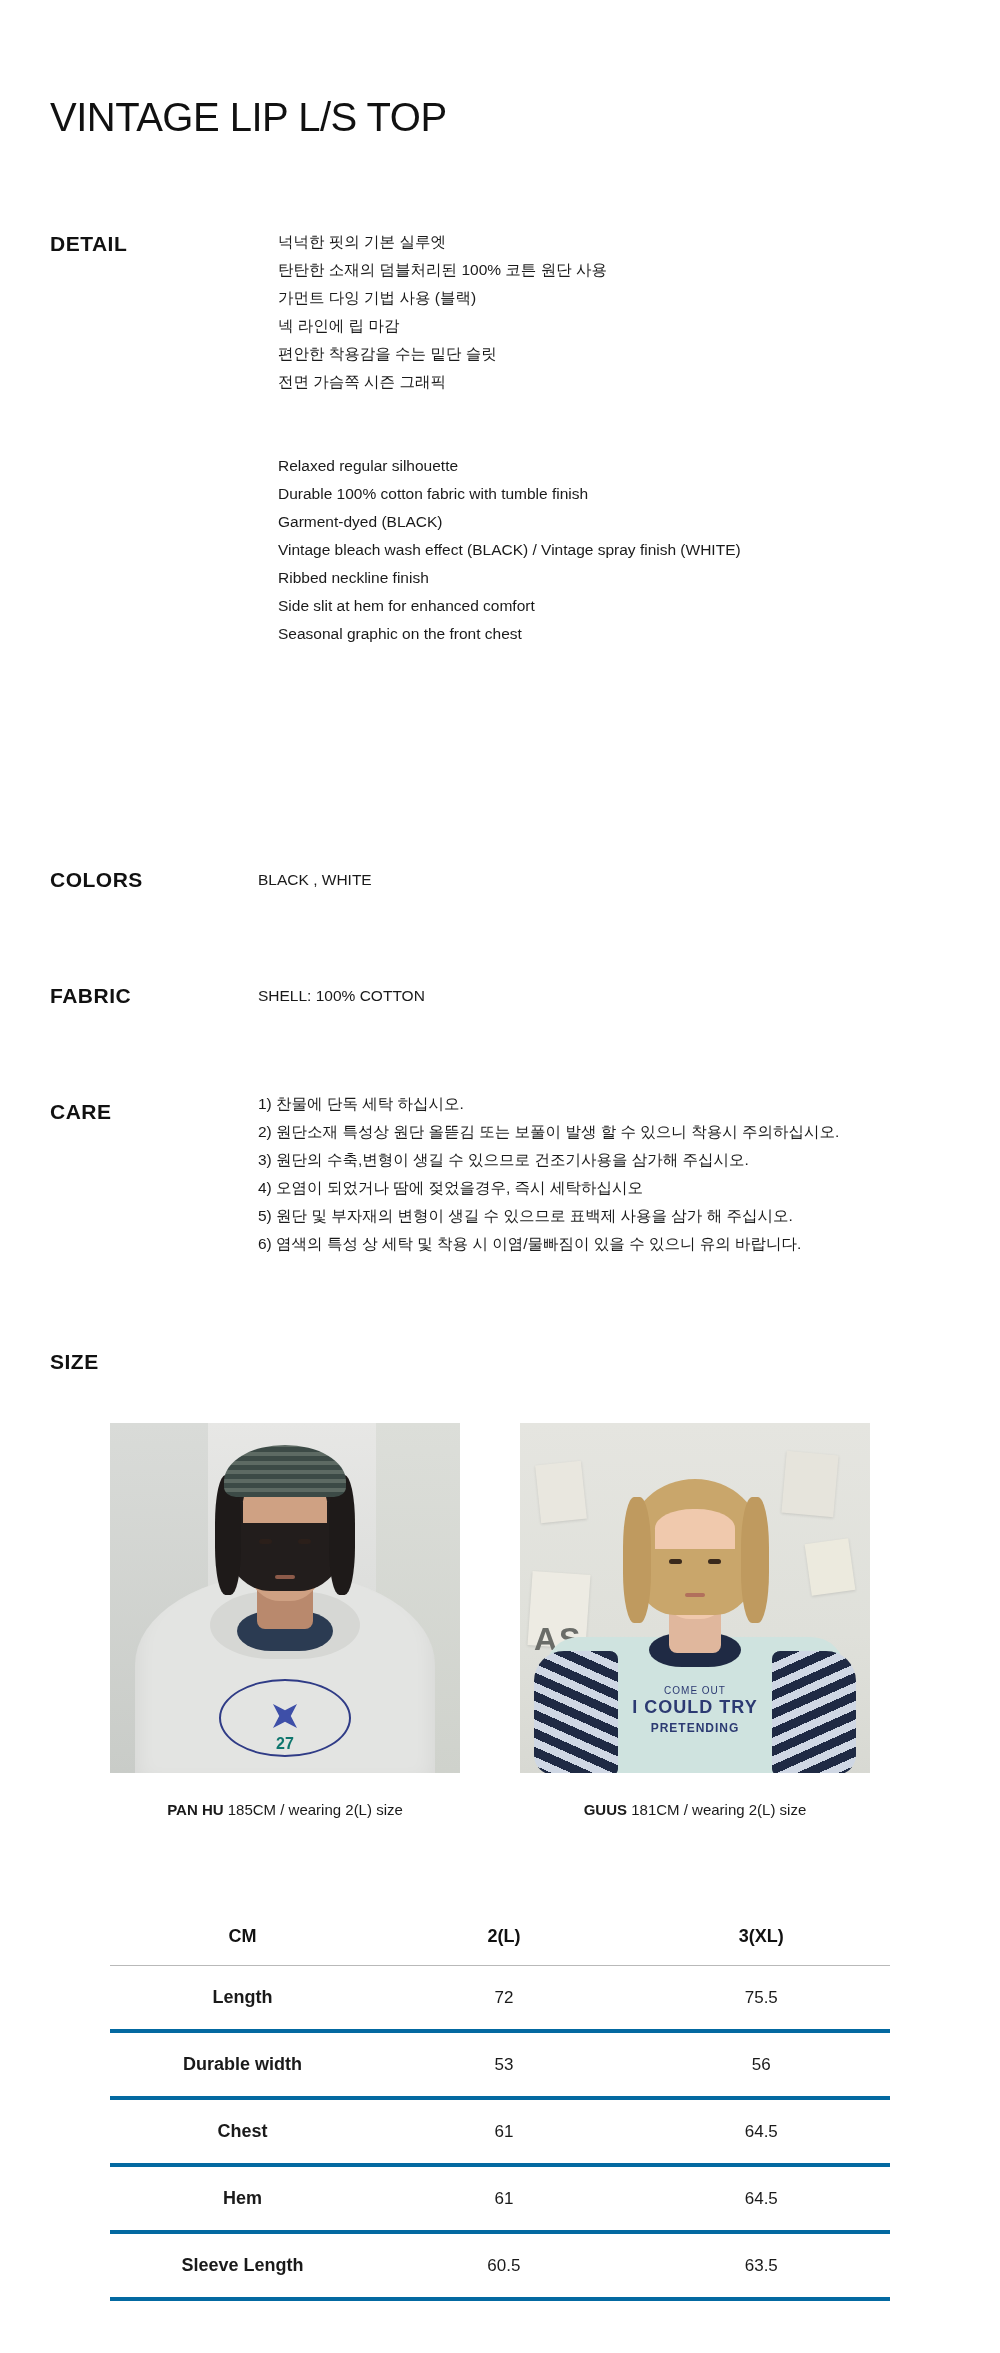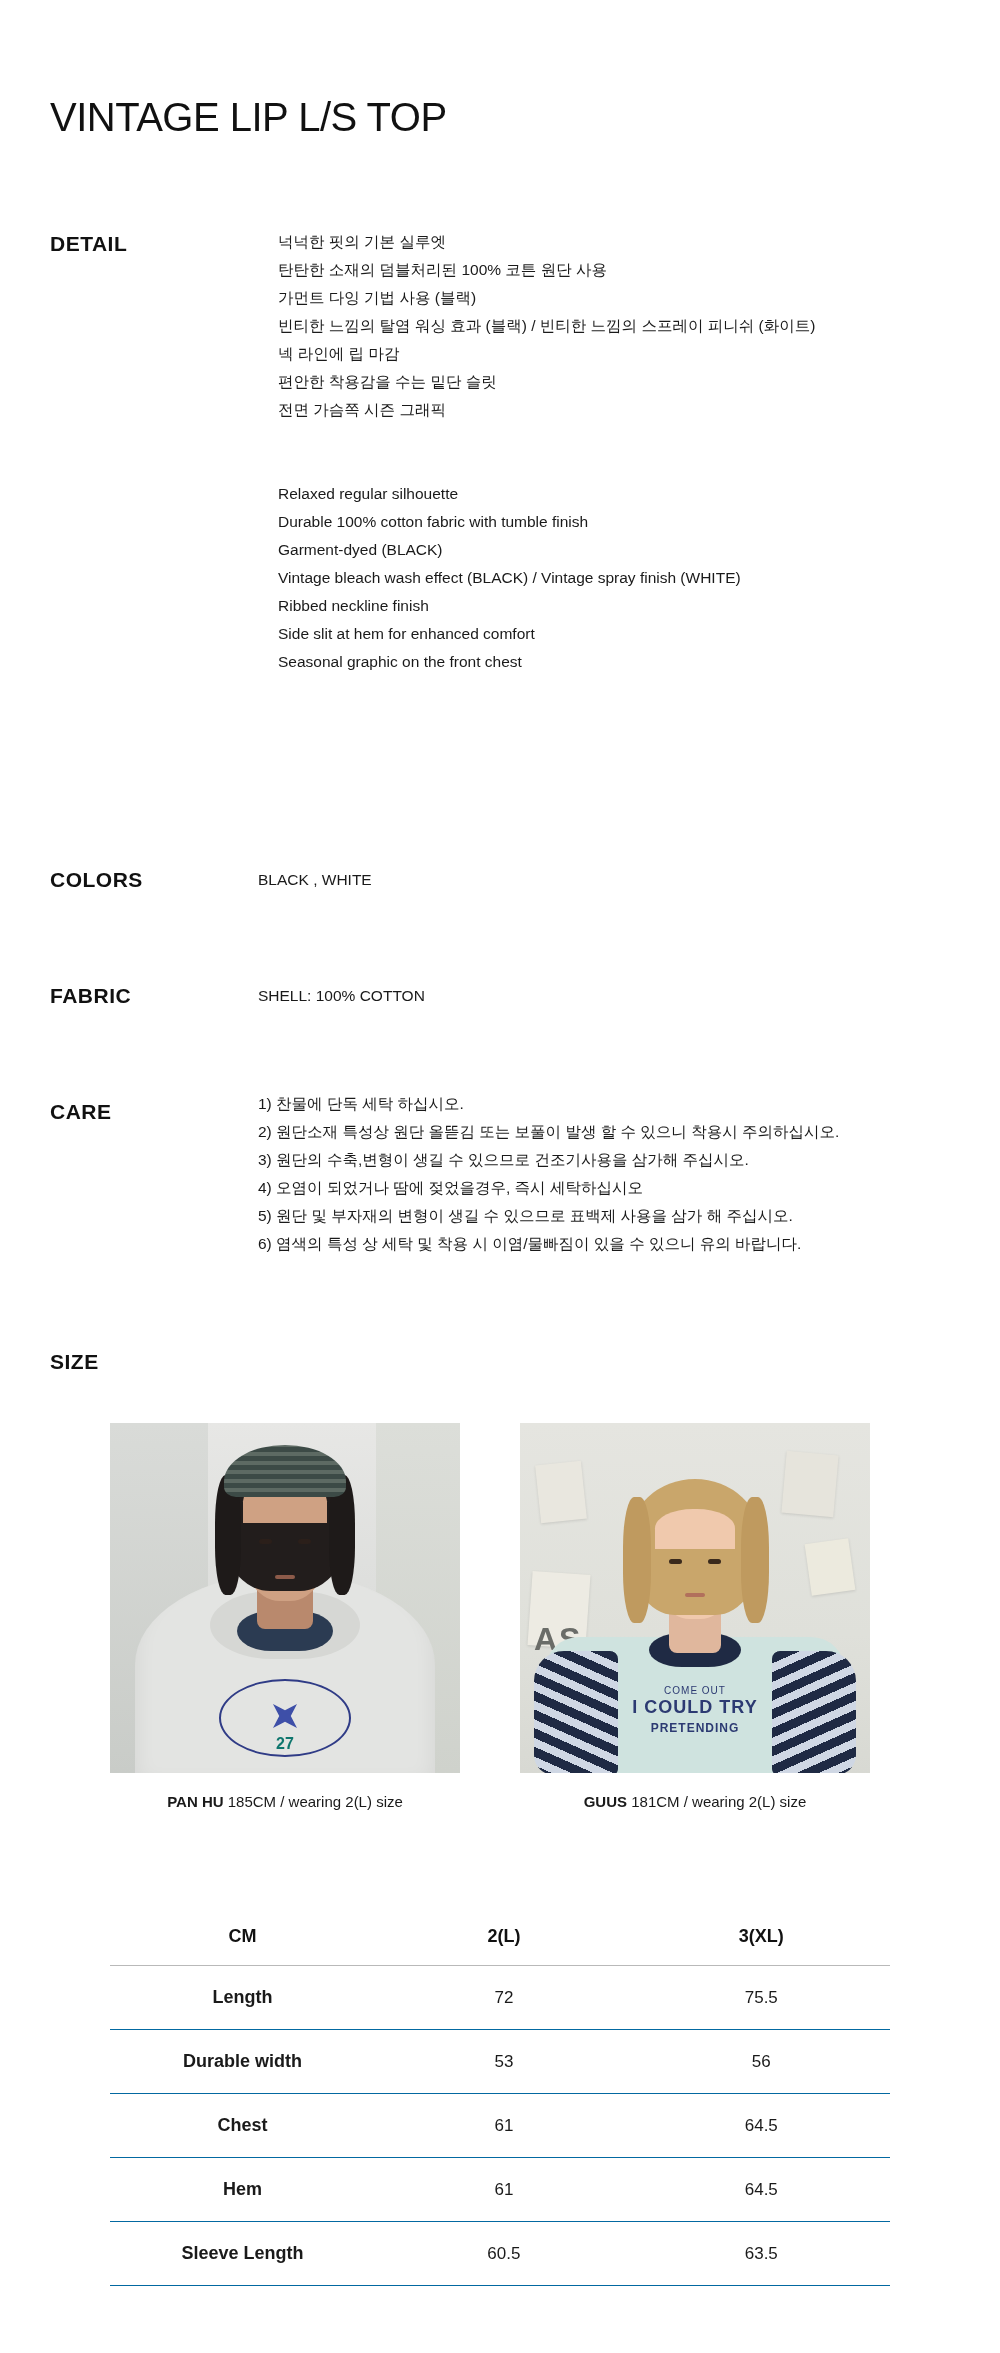--- a/index.html
+++ b/index.html
@@ -81,21 +81,21 @@
     width: 350px;
   }
   .model-photo {
     width: 350px;
     height: 350px;
     overflow: hidden;
     position: relative;
     background: #cfd3d6;
   }
   .model-caption {
-    margin-top: 20px;
+    margin-top: 28px;
     text-align: center;
     font-size: 15px;
     color: #1a1a1a;
   }
   .model-caption b { font-weight: bold; }
 
   
   .p1-bg {
     position: absolute; inset: 0;
     background:
@@ -300,21 +300,21 @@
     font-weight: bold;
     font-size: 18px;
     padding: 16px 0 18px;
     text-align: center;
     color: #111111;
   }
   table.size-table thead tr {
     border-bottom: 1px solid #b9b9b9;
   }
   table.size-table tbody tr {
-    border-bottom: 1px solid #0369a1;
+    border-bottom: 4px solid #0369a1;
   }
   table.size-table td {
     padding: 21px 0;
     text-align: center;
     color: #1a1a1a;
   }
   table.size-table td.rowhead {
     font-weight: bold;
     font-size: 18px;
   }
@@ -330,21 +330,20 @@
 
 <div class="page">
 
   <div class="title">VINTAGE LIP L/S TOP</div>
 
   <div class="section-label" id="detail-label">DETAIL</div>
   <div class="section-body" id="detail-body">
     <div class="line">넉넉한 핏의 기본 실루엣</div>
     <div class="line">탄탄한 소재의 덤블처리된 100% 코튼 원단 사용</div>
     <div class="line">가먼트 다잉 기법 사용 (블랙)</div>
-    <div class="line">빈티한 느낌의 탈염 워싱 효과 (블랙) / 빈티한 느낌의 스프레이 피니쉬 (화이트)</div>
     <div class="line">넥 라인에 립 마감</div>
     <div class="line">편안한 착용감을 수는 밑단 슬릿</div>
     <div class="line">전면 가슴쪽 시즌 그래픽</div>
     <div class="detail-gap"></div>
     <div class="detail-gap"></div>
     <div class="line">Relaxed regular silhouette</div>
     <div class="line">Durable 100% cotton fabric with tumble finish</div>
     <div class="line">Garment-dyed (BLACK)</div>
     <div class="line">Vintage bleach wash effect (BLACK) / Vintage spray finish (WHITE)</div>
     <div class="line">Ribbed neckline finish</div>

